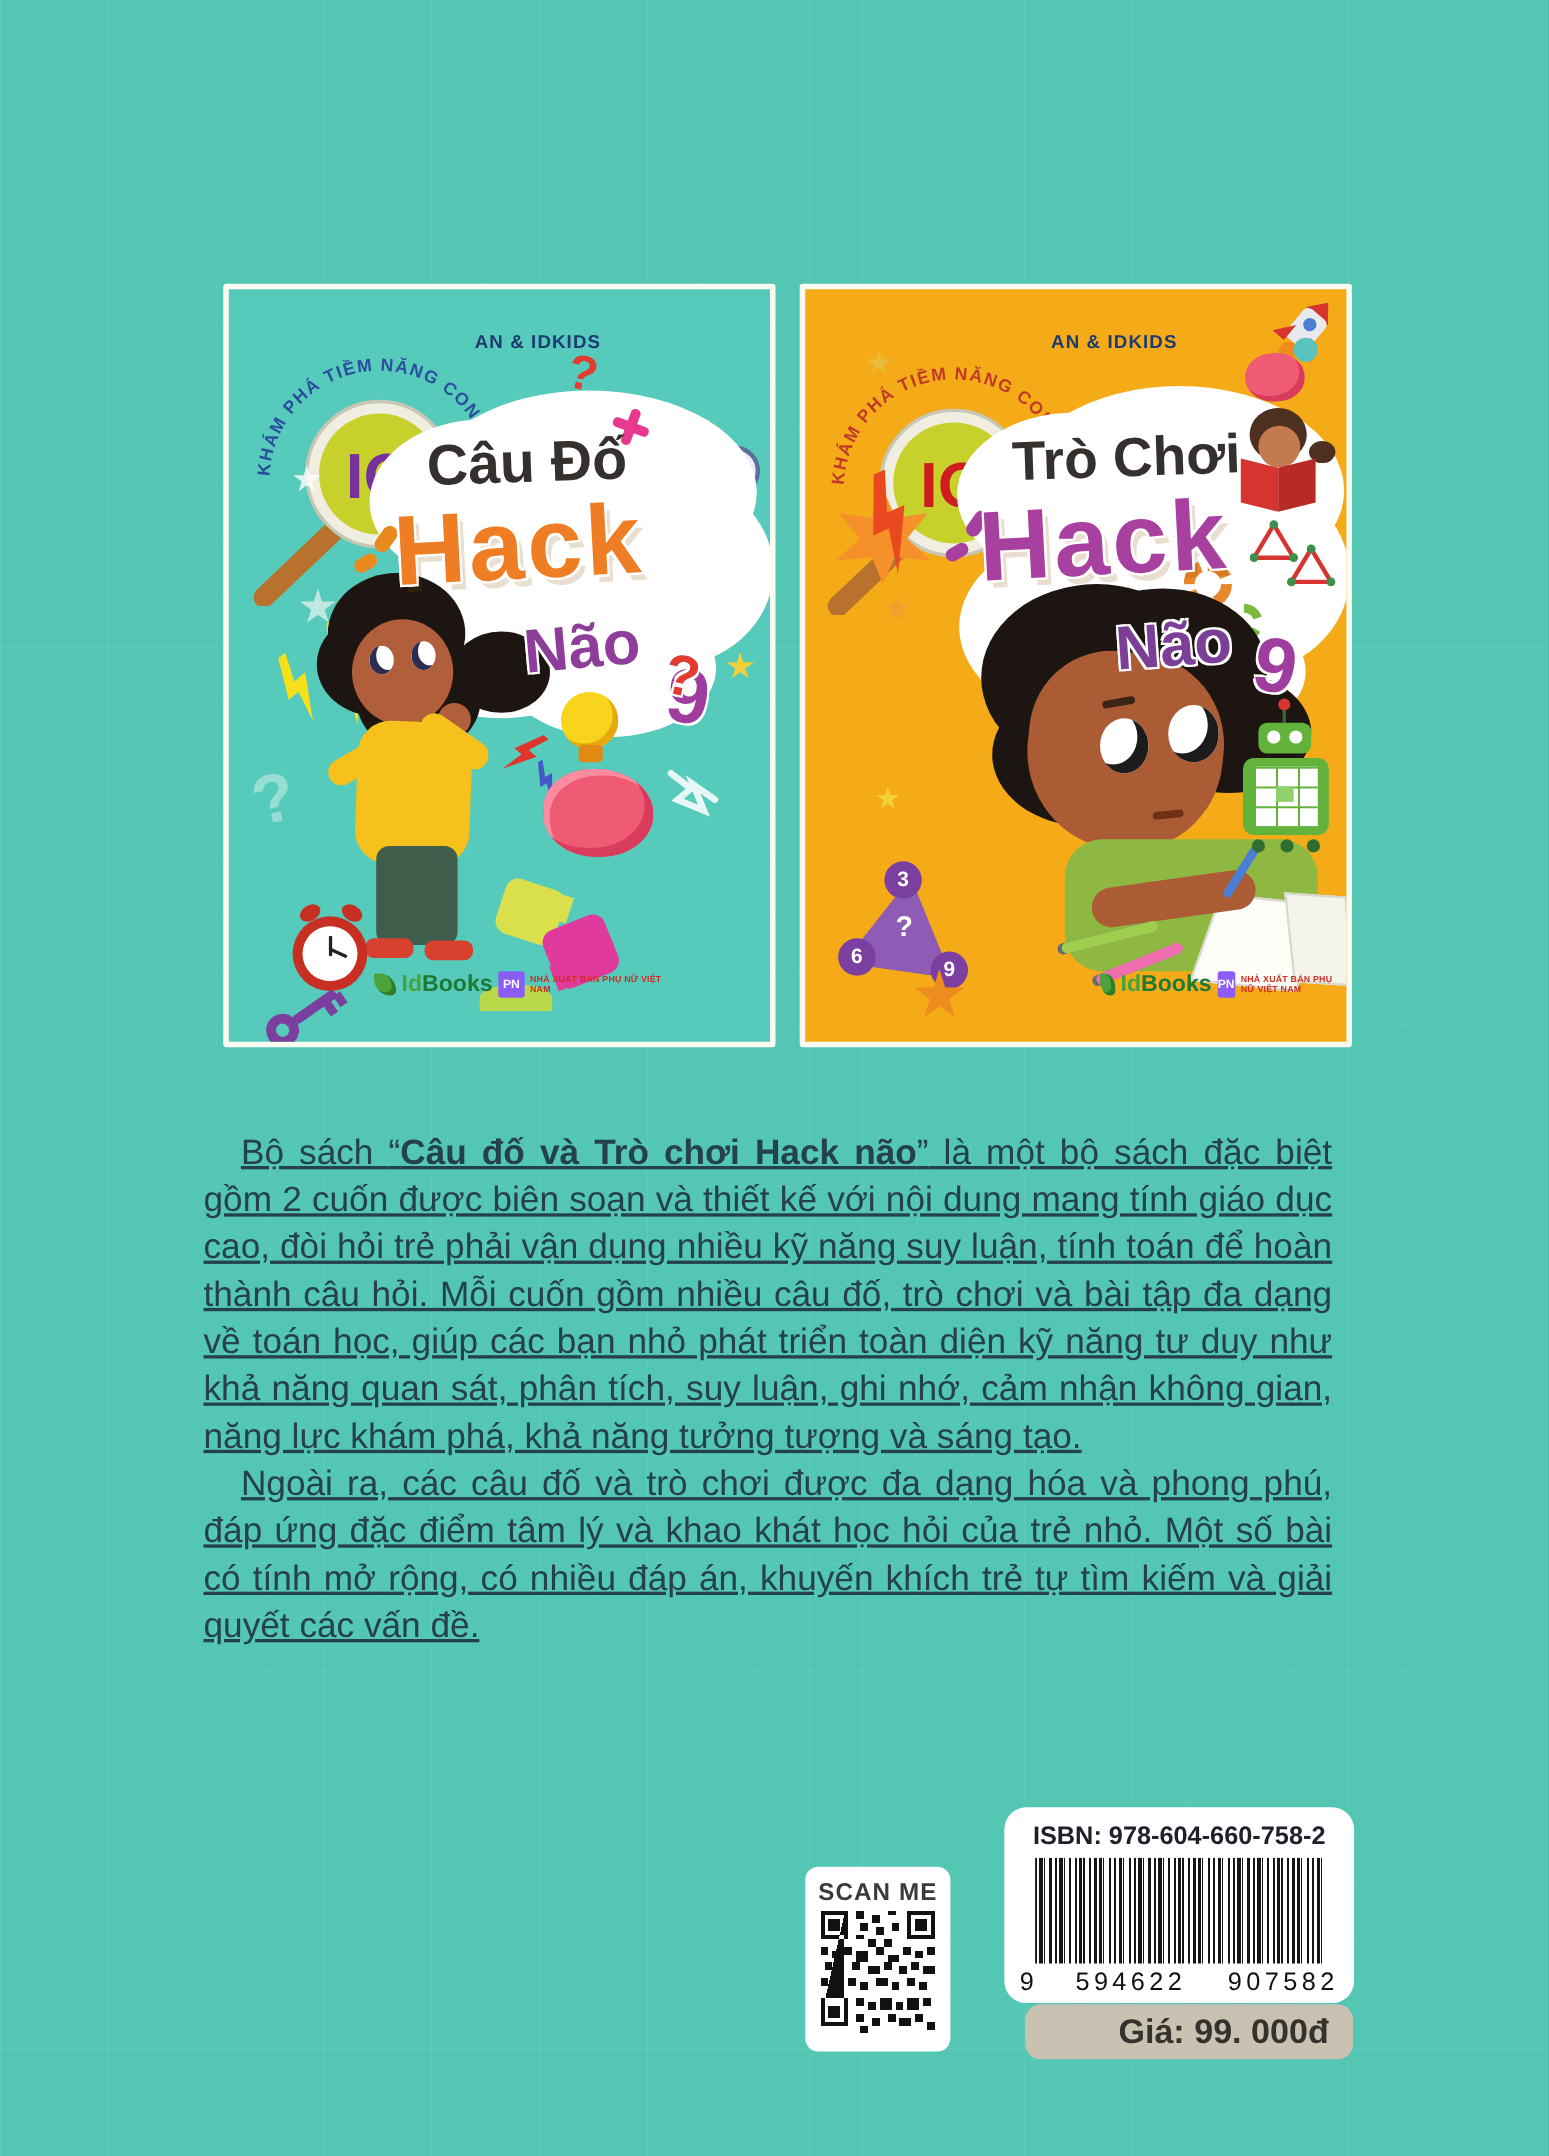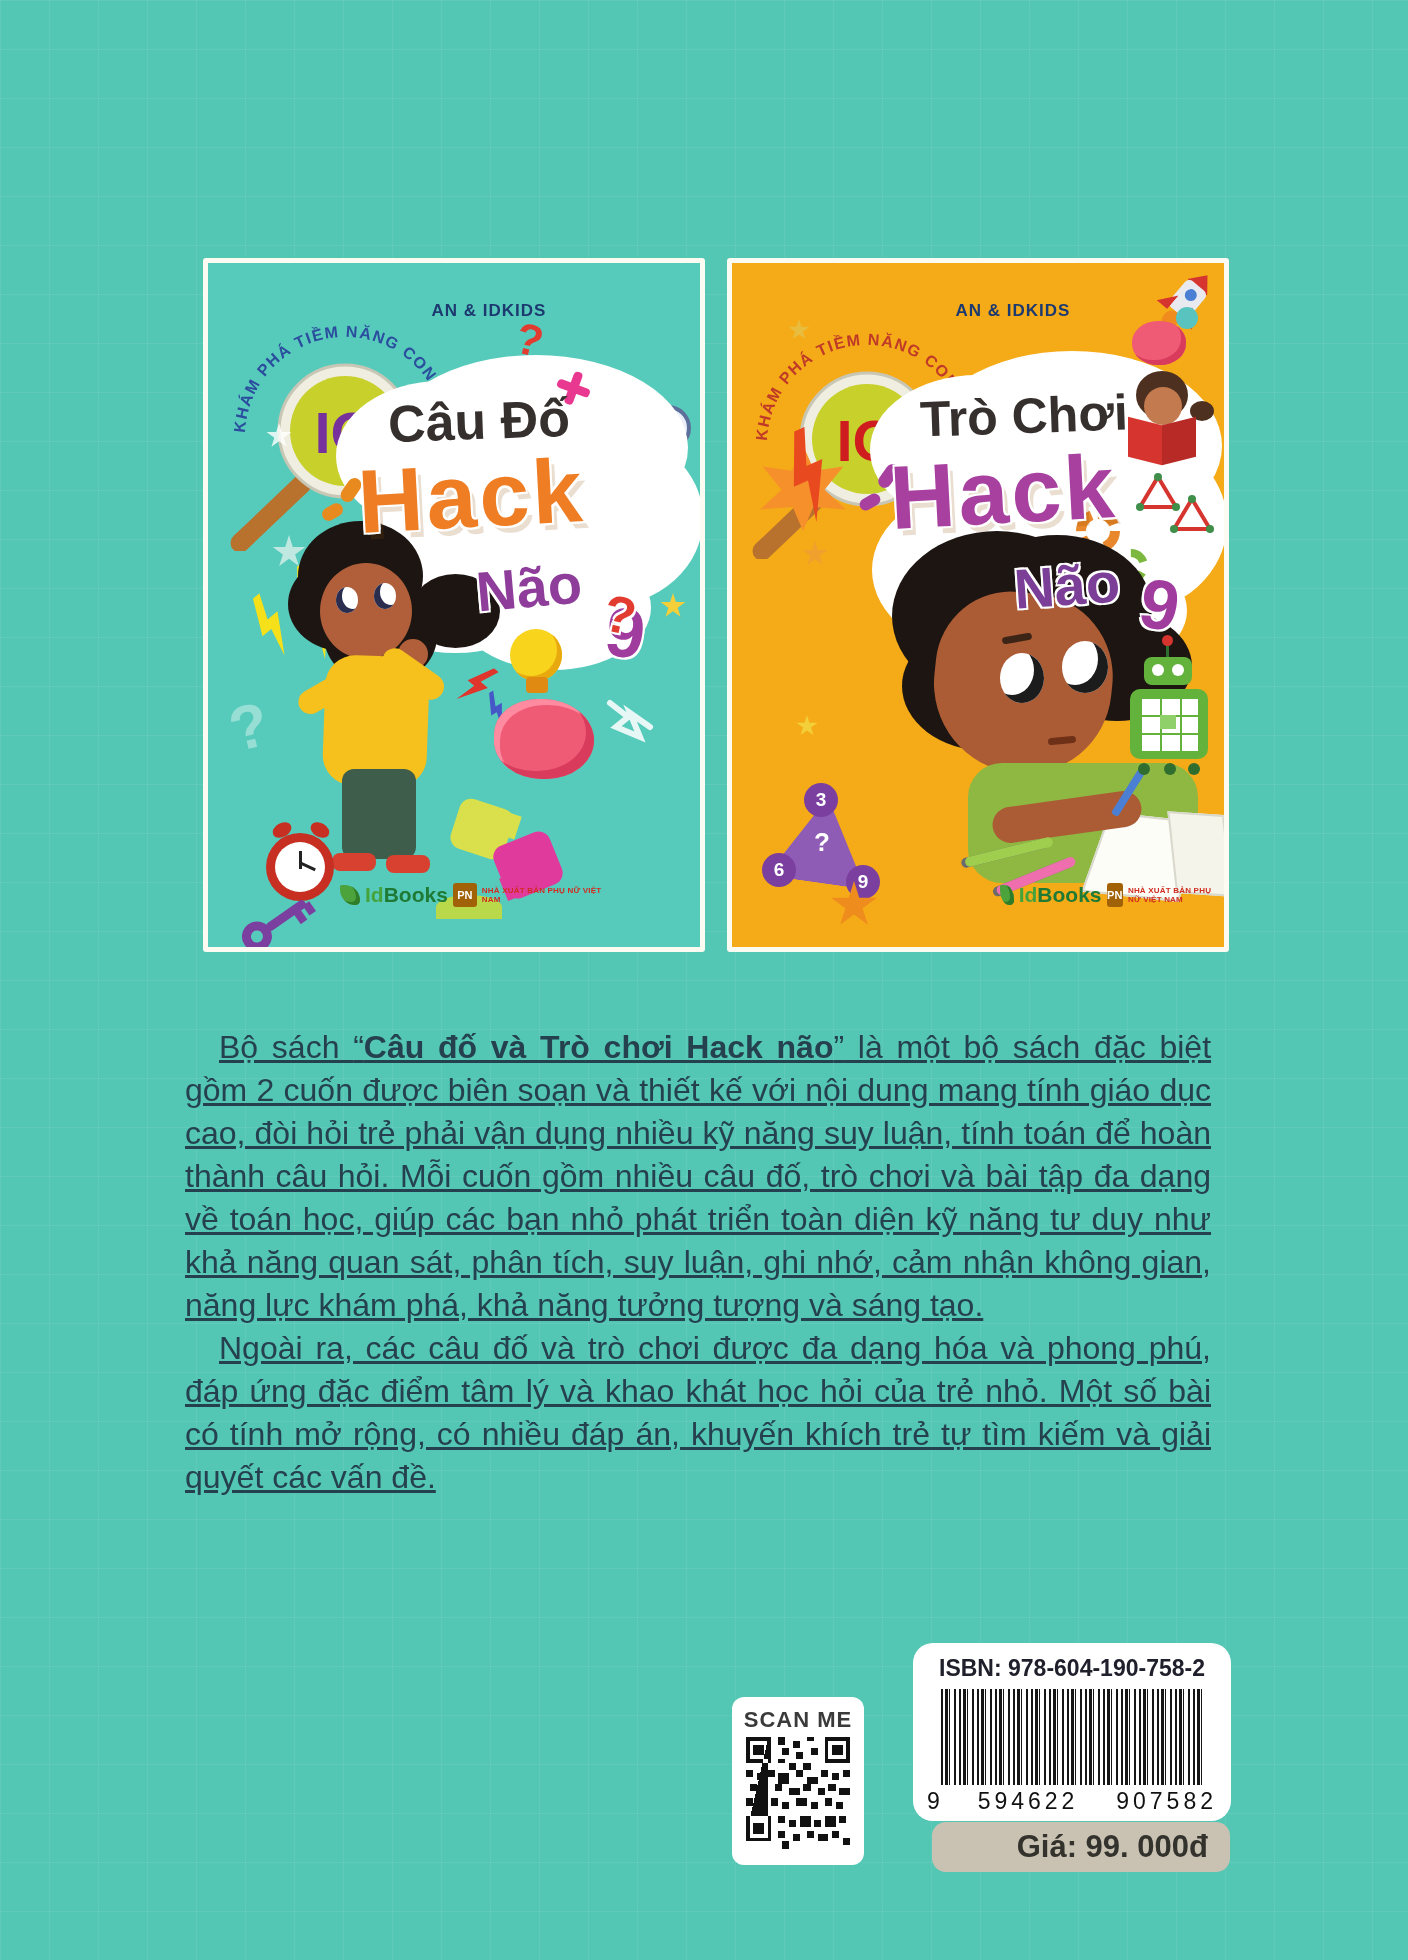--- a/index.html
+++ b/index.html
@@ -45,21 +45,21 @@
   .cross i:last-child{transform:rotate(90deg);}
   
   .shape{position:absolute;}
   .round{border-radius:50%;}
   
   .pub{position:absolute;display:flex;align-items:center;gap:5px;z-index:8;}
   .leaf{width:20px;height:20px;background:#4ca33c;border-radius:2px 100% 6px 100%;
         box-shadow:inset -4px -3px 0 #2f7d28;}
   .pub-name{font-size:21px;font-weight:800;color:#1e7a34;letter-spacing:0;}
   .pub-name b{color:#46a33c;}
-  .pn-box{width:24px;height:24px;background:#a16207;border-radius:3px;color:#fff;
+  .pn-box{width:24px;height:24px;background:#8b5cf6;border-radius:3px;color:#fff;
         font-size:11px;font-weight:800;display:flex;align-items:center;justify-content:center;}
   .pub-full{font-size:8px;font-weight:700;color:#d02c20;letter-spacing:.2px;max-width:120px;line-height:9px;}
   
   .description{position:absolute;left:185px;top:1026px;width:1026px;
         color:#25414f;font-size:32px;line-height:43px;text-align:justify;text-decoration:underline;}
   .description p{margin:0;text-indent:34px;}
   
   .scan-card{position:absolute;left:732px;top:1697px;width:132px;height:168px;
         background:#fff;border-radius:12px;text-align:center;}
   .scan-label{margin-top:10px;font-size:22px;font-weight:600;color:#3a3a3a;letter-spacing:1px;}
@@ -321,21 +321,21 @@
   <div class="scan-card">
     <div class="scan-label">SCAN ME</div>
     <svg width="104" height="112" viewBox="0 0 29 31" shape-rendering="crispEdges" style="margin-top:4px;">
       <rect x="0" y="0" width="29" height="31" fill="#fff"></rect>
       <path fill="#111" d="M0 0h7v7H0zM1 1v5h5V1zM2 2h3v3H2zM22 0h7v7h-7zM23 1v5h5V1zM24 2h3v3h-3zM0 22h7v7H0zM1 23v5h5V1zM2 24h3v3H2z"></path>
       <path fill="#111" d="M9 0h2v2H9zM13 1h2v2h-2zM17 0h2v1h-2zM10 3h2v2h-2zM14 4h2v2h-2zM18 3h2v2h-2zM9 6h2v1H9zM12 7h2v2h-2zM16 7h2v2h-2zM0 9h2v2H0zM3 10h2v2H3zM6 9h2v2H6zM9 10h3v3H9zM14 9h2v2h-2zM17 11h3v2h-3zM21 9h2v2h-2zM24 10h2v2h-2zM27 9h2v2h-2zM1 13h2v2H1zM4 14h2v2H4zM8 13h2v2H8zM12 14h3v2h-3zM16 13h2v2h-2zM20 14h2v2h-2zM23 13h2v2h-2zM26 14h3v2h-3zM0 17h2v2H0zM3 18h2v2H3zM7 17h2v2H7zM10 18h2v2h-2zM14 17h3v2h-3zM18 18h2v2h-2zM22 17h2v2h-2zM25 18h2v2h-2zM9 22h2v2H9zM12 23h2v2h-2zM15 22h3v3h-3zM19 23h2v2h-2zM22 22h3v3h-3zM26 22h2v2h-2zM9 26h2v2H9zM13 27h2v2h-2zM17 26h2v2h-2zM20 27h3v2h-3zM24 26h2v2h-2zM27 28h2v2h-2zM10 29h2v2h-2z"></path>
     </svg>
   </div>
 
   <div class="isbn-card">
-    <div class="isbn-text">ISBN: 978-604-190-758-2</div>
+    <div class="isbn-text">ISBN: 978-604-660-758-2</div>
     <div class="barcode"></div>
     <div class="barcode-digits">
       <span>9</span>
       <span style="letter-spacing:4px;">594622</span>
       <span style="letter-spacing:4px;">907582</span>
     </div>
   </div>
 
   <div class="price-bar">Giá: 99. 000đ</div>
 

